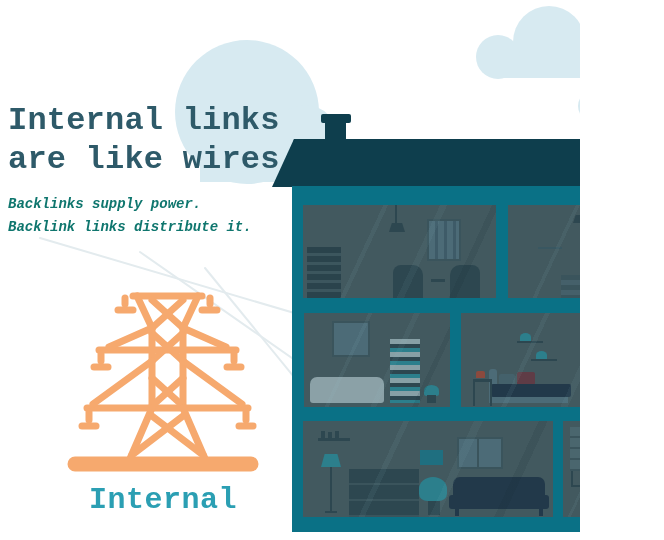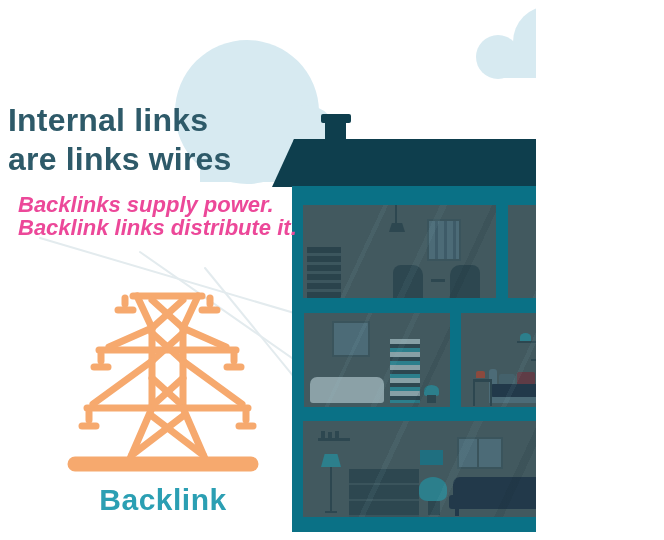--- a/index.html
+++ b/index.html
@@ -1,24 +1,24 @@
 <!DOCTYPE html>
 <html><head>
 <meta charset="utf-8">
 <style>
   html,body{margin:0;padding:0;background:#ffffff;}
-  #scene{position:relative;width:536px;height:540px;overflow:hidden;background:#ffffff;
-         font-family:Liberation Sans, sans-serif;}
+  #scene{position:relative;width:580px;height:540px;overflow:hidden;background:#ffffff;
+         font-family:Liberation Mono, monospace;}
   .f{position:absolute;}
 
   
   #page-title{position:absolute;left:8px;top:101px;z-index:3;
     font-size:32px;line-height:39px;font-weight:700;color:#2e5a69;letter-spacing:.2px;}
-  #page-subtitle{position:absolute;left:18px;top:193px;z-index:3;
-    font-size:22px;line-height:23px;font-weight:600;font-style:italic;color:#ec4899;}
+  #page-subtitle{position:absolute;left:8px;top:193px;z-index:3;
+    font-size:14px;line-height:23px;font-weight:600;font-style:italic;color:#0f766e;}
   #backlink-label{position:absolute;left:57px;top:483px;width:212px;z-index:3;
     text-align:center;font-size:30px;font-weight:700;color:#2b9fb3;letter-spacing:.5px;}
 
   
   #clouds{position:absolute;left:0;top:0;z-index:0;}
   #wires{position:absolute;left:0;top:0;z-index:1;}
 
   
   #tower{position:absolute;left:57px;top:283px;z-index:2;}
 
@@ -66,21 +66,21 @@
   <svg id="wires" width="664" height="540" viewBox="0 0 664 540" aria-hidden="true">
     <g stroke="#e3ebee" stroke-width="2" fill="none" stroke-linecap="round">
       <path d="M40,238 L352,330"></path>
       <path d="M140,252 L352,400"></path>
       <path d="M205,268 L352,448"></path>
     </g>
   </svg>
 
   <div id="page-title">
     <span style="display:block">Internal links</span>
-    <span style="display:block">are links wires</span>
+    <span style="display:block">are like wires</span>
   </div>
 
   <div id="page-subtitle">
     <span style="display:block">Backlinks supply power.</span>
     <span style="display:block">Backlink links distribute it.</span>
   </div>
 
   <svg id="tower" width="212" height="195" viewBox="0 0 212 195" aria-hidden="true">
     <g stroke="#f6a96e" stroke-width="7" fill="none" stroke-linecap="round" stroke-linejoin="round">
 
@@ -121,21 +121,21 @@
 
       <path d="M95,125 L72,178"></path>
         <path d="M126,125 L149,178"></path>
       <path d="M95,133 L146,172"></path>
         <path d="M126,133 L75,172"></path>
     </g>
 
     <path d="M18,181 H194" stroke="#f6a96e" stroke-width="15" stroke-linecap="round" fill="none"></path>
   </svg>
 
-  <div id="backlink-label">Backlink</div>
+  <div id="backlink-label">Internal</div>
 
   <div id="house">
 
     <svg id="roof-svg" width="394" height="80" viewBox="0 0 394 80" aria-hidden="true">
       <rect x="51" y="4" width="30" height="9" rx="2" fill="#0e3e4d"></rect>
       <rect x="55" y="12" width="21" height="22" fill="#0e3e4d"></rect>
       <polygon points="24,29 394,29 394,36 22,36" fill="#1a5a6b"></polygon>
       <polygon points="24,29 394,29 394,77 2,77" fill="#0e3e4d"></polygon>
     </svg>
 

